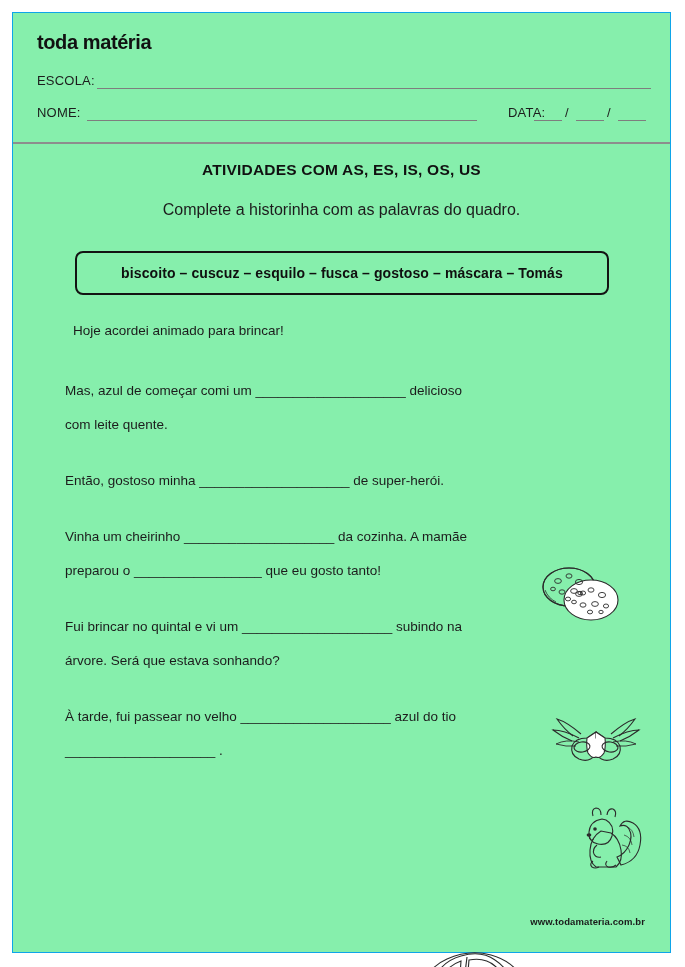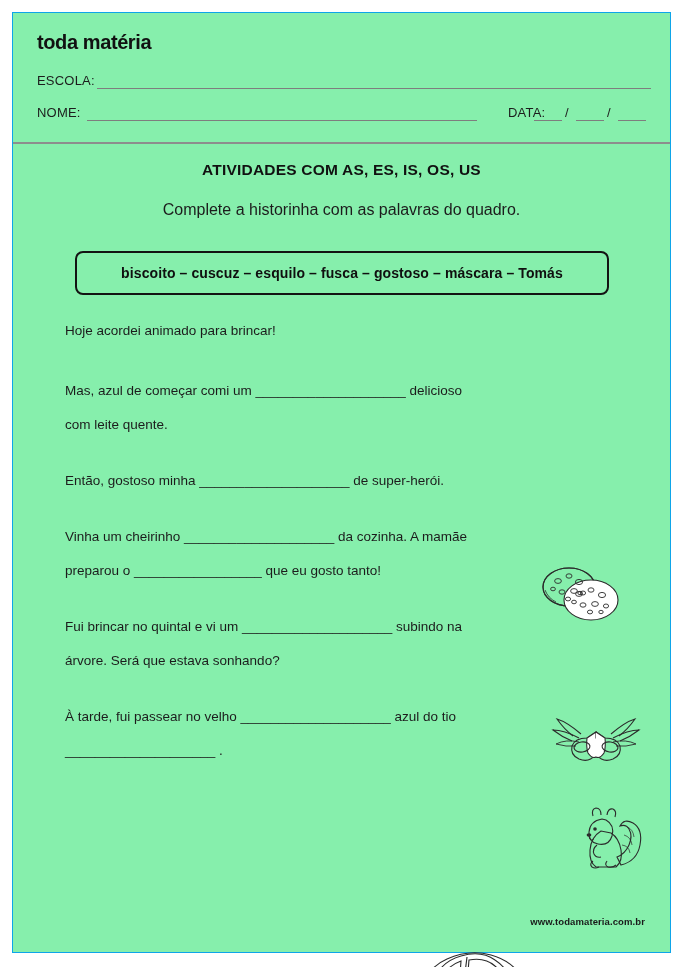--- a/index.html
+++ b/index.html
@@ -125,21 +125,21 @@
     top: 170px;
     width: 560px;
   }
   .para {
     font-size: 13.5px;
     line-height: 34px;
     color: #1c1c1c;
     margin: 0;
     white-space: pre-wrap;
   }
-  .p-gap-0 { margin-top: 0px; }
+  .p-gap-0 { margin-top: 0px; margin-left: 8px; }
   .p-gap-1 { margin-top: 26px; }
   .p-gap-2 { margin-top: 22px; }
 
   
   .art { position: absolute; }
   .art svg { display: block; }
   .art-cookies  { left: 520px; top: 418px; }
   .art-mask     { left: 536px; top: 566px; }
   .art-squirrel { left: 558px; top: 663px; }
   .art-car      { left: 388px; top: 803px; }

